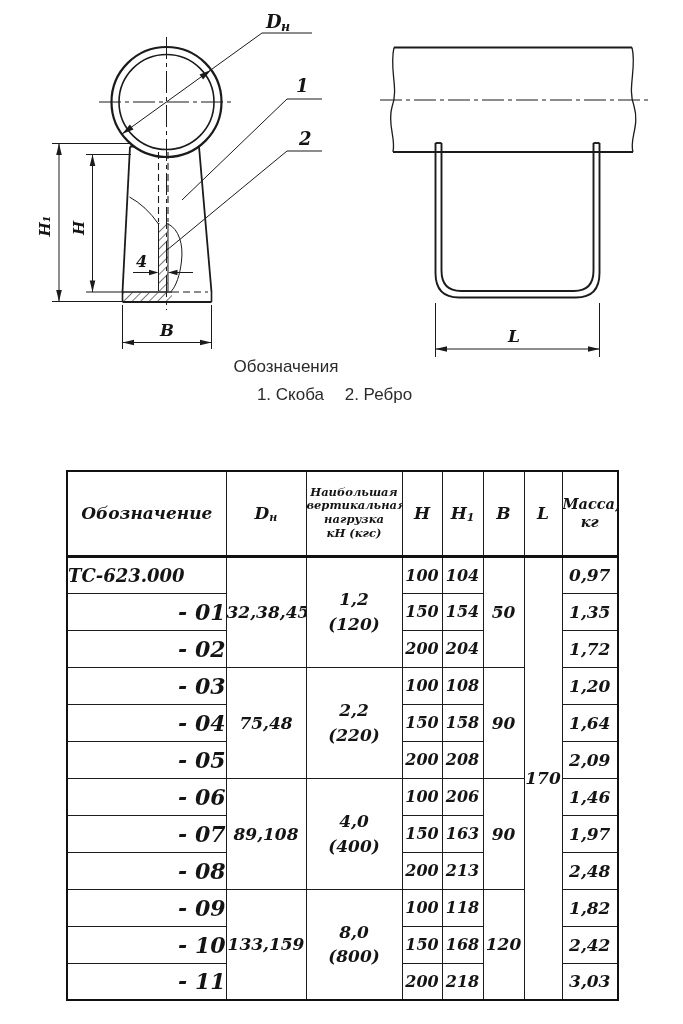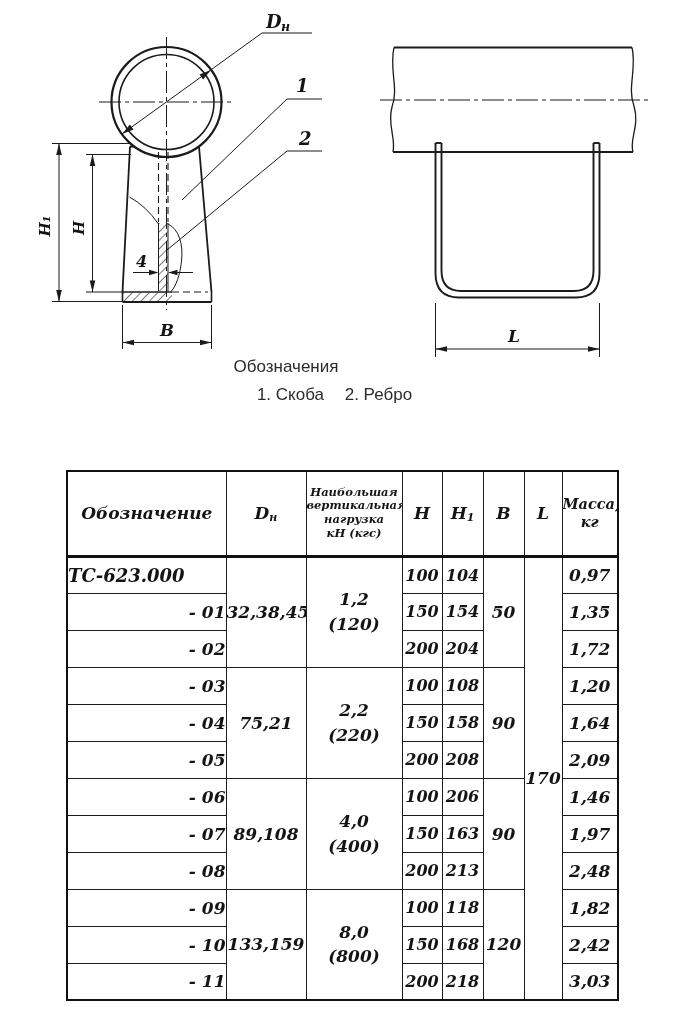--- a/index.html
+++ b/index.html
@@ -47,21 +47,21 @@
   }
   table.spec th, table.spec td { border:1.5px solid #1c1c1c; padding:0; overflow:hidden; }
   table.spec thead tr { height:85px; }
   table.spec thead th { border-bottom:3px solid #111; vertical-align:middle; text-align:center; }
   table.spec tbody tr { height:37px; }
   .hdr-des  { font-size:17px; }
   .hdr-sym  { font-size:17px;margin-left:41px; }
   .hdr-load { font-size:11.5px; line-height:1.2; font-weight:600; }
   .hdr-mass { font-size:14.5px; line-height:1.25; }
   .sub      { font-size:11px; vertical-align:-2px; }
-  td.des       { text-align:right; padding-right:14px; font-size:17px; }
+  td.des       { text-align:right; padding-right:14px; font-size:22px; }
   td.des-first { text-align:left;  padding-left:10px;  font-size:18px; }
   td.num  { text-align:center; font-size:16px; }
   td.big  { text-align:center; font-size:17px;margin-left:9px; }
   td.load { text-align:center; font-size:17px; line-height:1.45; vertical-align:middle; }
   td.mass { text-align:center; font-size:17px; }
 </style>
 </head>
 <body>
 
 <div id="page">
@@ -258,21 +258,21 @@
       </tr>
       <tr>
         <td class="des">- 02</td>
         <td class="num">200</td>
         <td class="num">204</td>
         <td class="mass">1,72</td>
       </tr>
 
       <tr>
         <td class="des">- 03</td>
-        <td class="big" rowspan="3">75,21</td>
+        <td class="big" rowspan="3">75,48</td>
         <td class="load" rowspan="3">
           <div>2,2</div>
           <div>(220)</div>
         </td>
         <td class="num">100</td>
         <td class="num">108</td>
         <td class="big" rowspan="3">90</td>
         <td class="mass">1,20</td>
       </tr>
       <tr>

